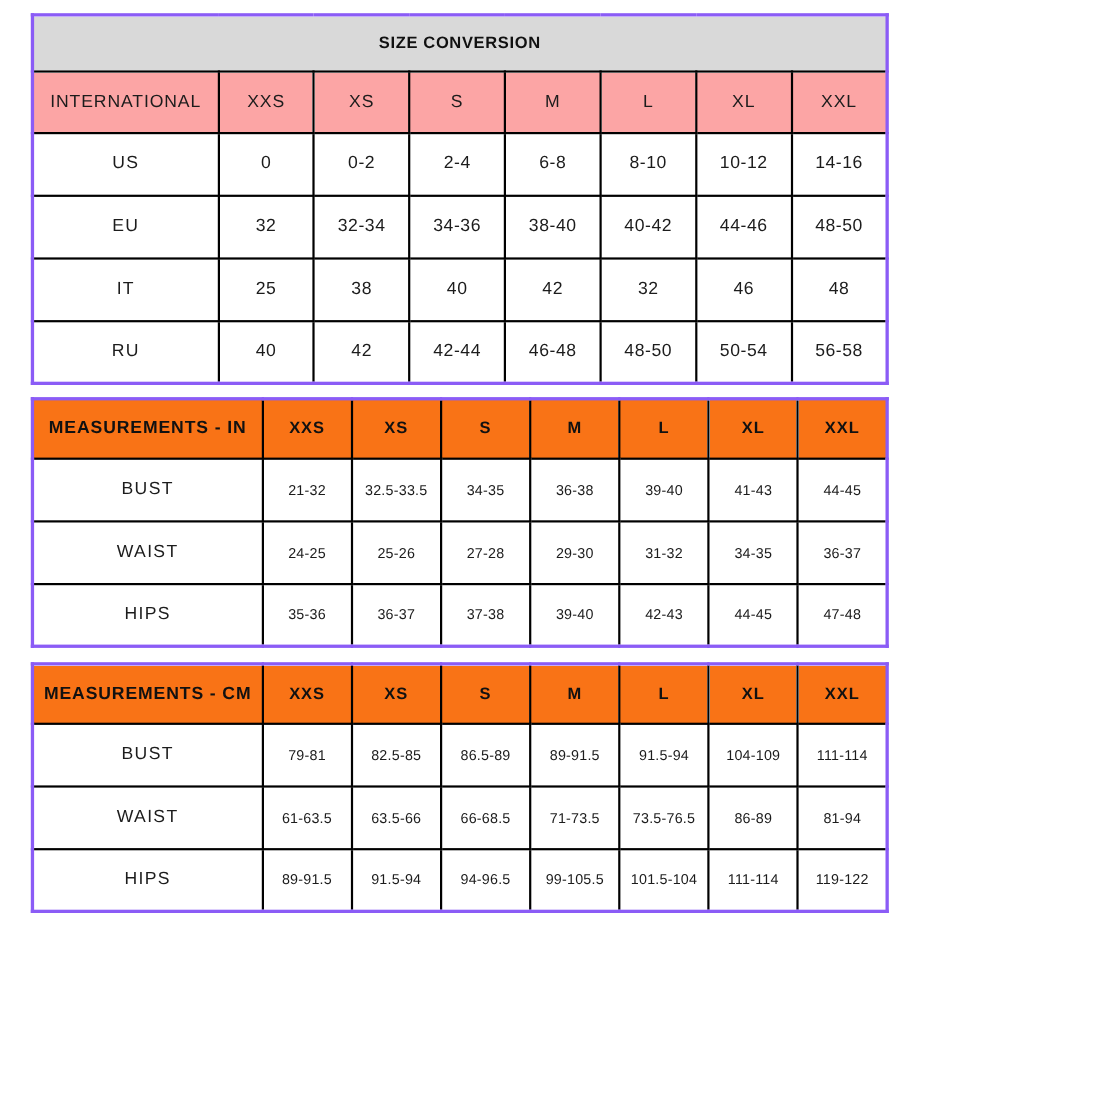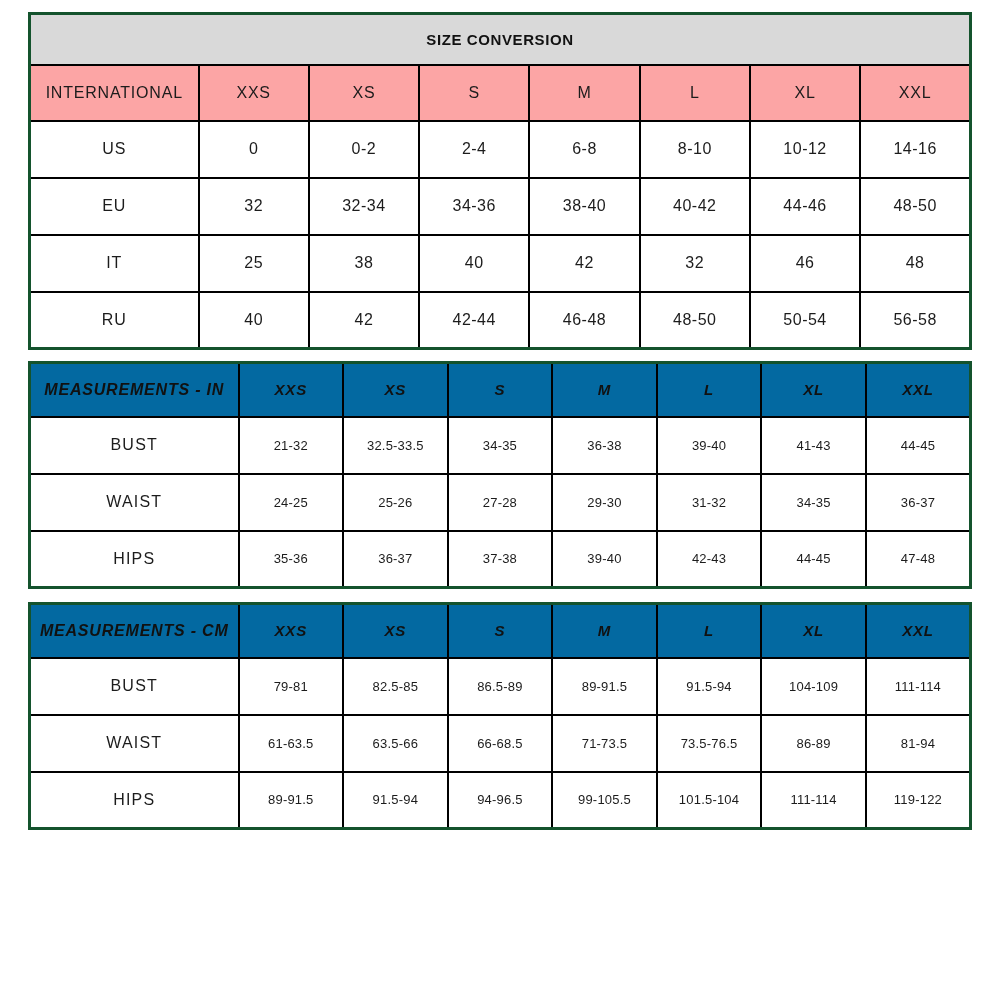--- a/index.html
+++ b/index.html
@@ -17,24 +17,24 @@
   .page-title {
     text-align: center;
     font-size: 27px;
     font-weight: 700;
     letter-spacing: 1px;
     margin: 0 0 14px 0;
     line-height: 30px;
     color: #111;
   }
   table {
-    width: 944px;
+    width: 780px;
     border-collapse: collapse;
     table-layout: fixed;
-    border: 3px solid #14532d;
+    border: 3px solid #8b5cf6;
   }
   th, td {
     border: 2px solid #000;
     text-align: center;
     vertical-align: middle;
     padding: 0 4px;
     overflow: hidden;
     white-space: nowrap;
   }
   
@@ -53,26 +53,25 @@
     letter-spacing: 0.8px;
     background: #fca5a5;
   }
   .t-conv tbody tr { height: 57px; }
   .t-conv tbody td { font-size: 16px; letter-spacing: 0.5px; }
   .t-conv td.row-label, .t-conv th.row-label { letter-spacing: 1px; }
 
   
   .t-meas thead tr { height: 54px; }
   .t-meas thead th {
-    background: #0369a1;
+    background: #f97316;
     font-weight: 700;
     font-size: 15px;
     letter-spacing: 0.8px;
     color: #111;
-    font-style: italic;
   }
   .t-meas thead th.corner { font-size: 16px; }
   .t-meas tbody tr { height: 57px; }
   .t-meas tbody td.row-label { font-size: 16px; letter-spacing: 1.2px; }
   .t-meas tbody td { font-size: 13px; letter-spacing: 0.2px; }
 
   .gap-a { height: 11px; }
   .gap-b { height: 13px; }
 </style>
 </head>

